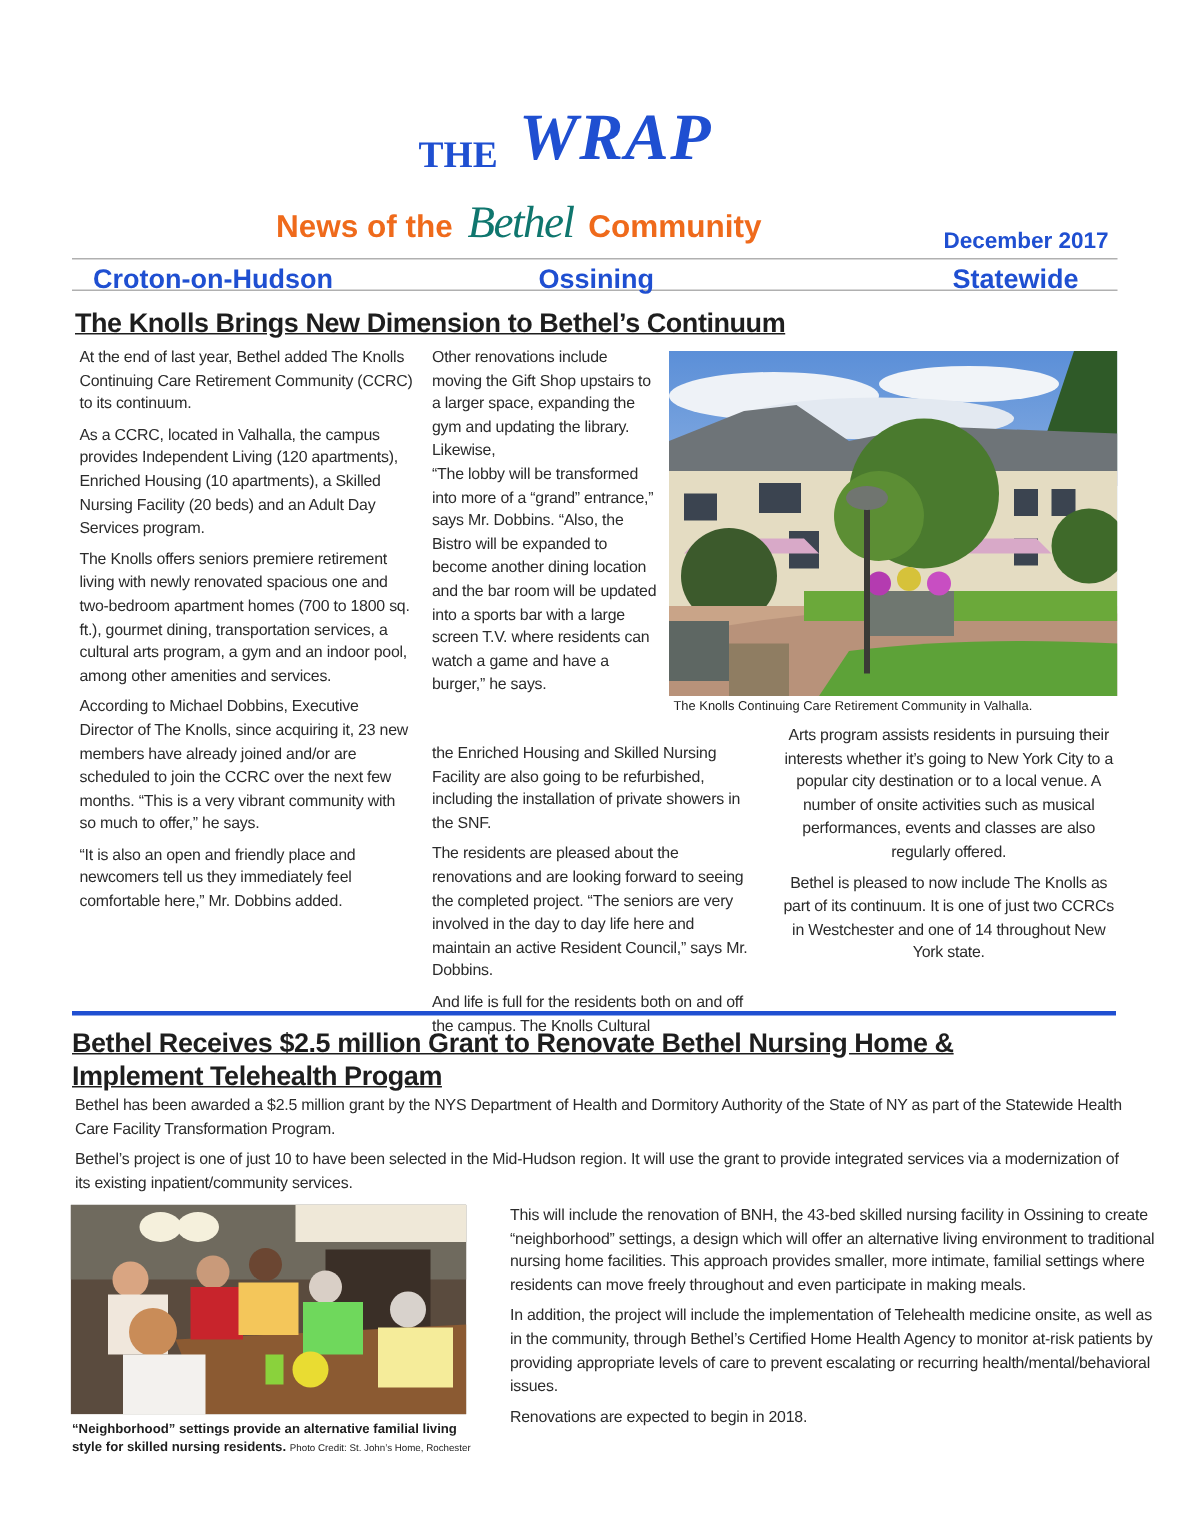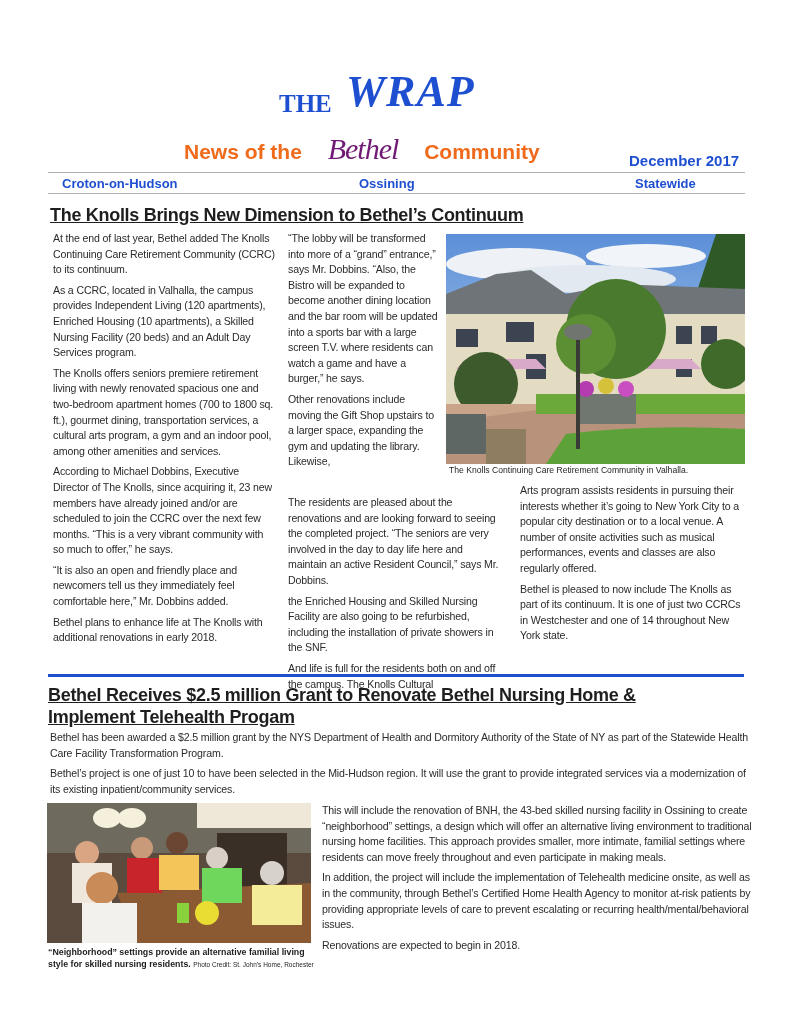--- a/index.html
+++ b/index.html
@@ -3,54 +3,54 @@
 <meta charset="utf-8">
 <style>
   * { box-sizing: border-box; margin: 0; padding: 0; }
   html, body { width: 791px; height: 1024px; background: #ffffff; overflow: hidden; }
   body { position: relative; font-family: "Liberation Sans", sans-serif; color: #2b2b2b; }
 
   .masthead { position: absolute; left: 0; top: 70px; width: 791px; text-align: center; }
   .the { font-family: "Liberation Serif", serif; font-weight: bold; color: #1f4fd1; font-size: 25px; letter-spacing: 0px; vertical-align: baseline; position: absolute; left: 279px; top: 20px; }
   .wrap { font-family: "Liberation Serif", serif; font-weight: bold; font-style: italic; color: #1f4fd1; font-size: 44px; position: absolute; left: 346px; top: -4px; letter-spacing: 1px; }
   .tagline { position: absolute; left: 184px; top: 62px; font-size: 21px; color: #ef6a1b; font-weight: bold; white-space: nowrap; }
-  .tagline .bethel { font-family: "Liberation Serif", serif; font-style: italic; font-weight: normal; font-size: 30px; color: #701a75; margin: 0 20px; letter-spacing: -1px; }
+  .tagline .bethel { font-family: "Liberation Serif", serif; font-style: italic; font-weight: normal; font-size: 30px; color: #0f766e; margin: 0 4px; letter-spacing: -1px; }
 
   .issue-date { position: absolute; left: 629px; top: 152px; font-size: 15px; font-weight: bold; color: #1f4fd1; }
 
   .loc-bar { position: absolute; left: 48px; top: 172px; width: 697px; height: 22px; border-top: 1px solid #b0b0b0; border-bottom: 1px solid #b0b0b0; }
-  .loc { position: absolute; top: 3px; font-size: 13px; font-weight: bold; color: #1f4fd1; }
+  .loc { position: absolute; top: 3px; font-size: 18px; font-weight: bold; color: #1f4fd1; }
   .loc.l1 { left: 14px; }
   .loc.l2 { left: 311px; }
   .loc.l3 { left: 587px; }
 
   h1.headline { position: absolute; font-size: 18px; font-weight: bold; color: #1e1e1e; letter-spacing: -0.3px; line-height: 22px; text-decoration: underline; }
   #h1 { left: 50px; top: 204px; }
   #h2 { left: 48px; top: 684px; width: 640px; }
 
   .col { position: absolute; font-size: 10.6px; line-height: 15.6px; color: #2b2b2b; letter-spacing: -0.15px; }
   .col p { margin-bottom: 5px; }
   #c1 { left: 53px; top: 231px; width: 222px; }
   #c2 { left: 288px; top: 231px; width: 215px; }
   #c2a { left: 288px; top: 231px; width: 150px; }
-  #c3 { left: 520px; top: 483px; width: 225px; }
+  #c3 { left: 520px; top: 483px; width: 225px; text-align: center; }
 
   .photo1 { position: absolute; left: 446px; top: 234px; width: 299px; height: 230px; overflow: hidden; }
   .cap1 { position: absolute; left: 449px; top: 465px; font-size: 8.6px; font-weight: normal; color: #1e1e1e; white-space: nowrap; }
 
   .rule-blue { position: absolute; left: 48px; top: 674px; width: 696px; height: 3px; background: #1f4fd1; }
 
   #p-intro { position: absolute; left: 50px; top: 730px; width: 700px; font-size: 10.6px; line-height: 15.6px; letter-spacing: -0.15px; }
   #p-intro p { margin-bottom: 5px; }
 
   .photo2 { position: absolute; left: 47px; top: 803px; width: 264px; height: 140px; overflow: hidden; }
   .cap2 { position: absolute; left: 48px; top: 946px; width: 270px; font-size: 8.8px; line-height: 12px; font-weight: bold; color: #1e1e1e; }
   .cap2 .credit { font-weight: normal; font-size: 6.5px; }
 
-  #c4 { left: 322px; top: 803px; width: 430px; }
+  #c4 { left: 340px; top: 803px; width: 430px; }
 </style>
 </head>
 <body>
 
 <div class="masthead">
   <span class="the">THE</span>
   <span class="wrap">WRAP</span>
   <div class="tagline">
     <span>News of the</span>
     <span class="bethel">Bethel</span>
@@ -67,30 +67,29 @@
 </div>
 
 <h1 class="headline" id="h1">The Knolls Brings New Dimension to Bethel’s Continuum</h1>
 
 <div class="col" id="c1">
   <p>At the end of last year, Bethel added The Knolls Continuing Care Retirement Community (CCRC) to its continuum.</p>
   <p>As a CCRC, located in Valhalla, the campus provides Independent Living (120 apartments), Enriched Housing (10 apartments), a Skilled Nursing Facility (20 beds) and an Adult Day Services program.</p>
   <p>The Knolls offers seniors premiere retirement living with newly renovated spacious one and two-bedroom apartment homes (700 to 1800 sq. ft.), gourmet dining, transportation services, a cultural arts program, a gym and an indoor pool, among other amenities and services.</p>
   <p>According to Michael Dobbins, Executive Director of The Knolls, since acquiring it, 23 new members have already joined and/or are scheduled to join the CCRC over the next few months. “This is a very vibrant community with so much to offer,” he says.</p>
   <p>“It is also an open and friendly place and newcomers tell us they immediately feel comfortable here,” Mr. Dobbins added.</p>
-  <p>Bethel plans to enhance life at The Knolls with additional renovations in early 2018.</p>
 </div>
 
 <div class="col" id="c2a">
+  <p style="margin-bottom:0">Other renovations include moving the Gift Shop upstairs to a larger space, expanding the gym and updating the library. Likewise,</p>
   <p>“The lobby will be transformed into more of a “grand” entrance,” says Mr. Dobbins. “Also, the Bistro will be expanded to become another dining location and the bar room will be updated into a sports bar with a large screen T.V. where residents can watch a game and have a burger,” he says.</p>
-  <p style="margin-bottom:0">Other renovations include moving the Gift Shop upstairs to a larger space, expanding the gym and updating the library. Likewise,</p>
 </div>
 <div class="col" id="c2" style="top:495px;">
+  <p>the Enriched Housing and Skilled Nursing Facility are also going to be refurbished, including the installation of private showers in the SNF.</p>
   <p>The residents are pleased about the renovations and are looking forward to seeing the completed project. “The seniors are very involved in the day to day life here and maintain an active Resident Council,” says Mr. Dobbins.</p>
-  <p>the Enriched Housing and Skilled Nursing Facility are also going to be refurbished, including the installation of private showers in the SNF.</p>
   <p>And life is full for the residents both on and off the campus. The Knolls Cultural</p>
 </div>
 
 <div class="photo1">
   <svg width="299" height="230" viewBox="0 0 299 230">
     <defs>
       <linearGradient id="sky" x1="0" y1="0" x2="0" y2="1">
         <stop offset="0" stop-color="#5b8fd8"></stop>
         <stop offset="1" stop-color="#c9dbef"></stop>
       </linearGradient>

